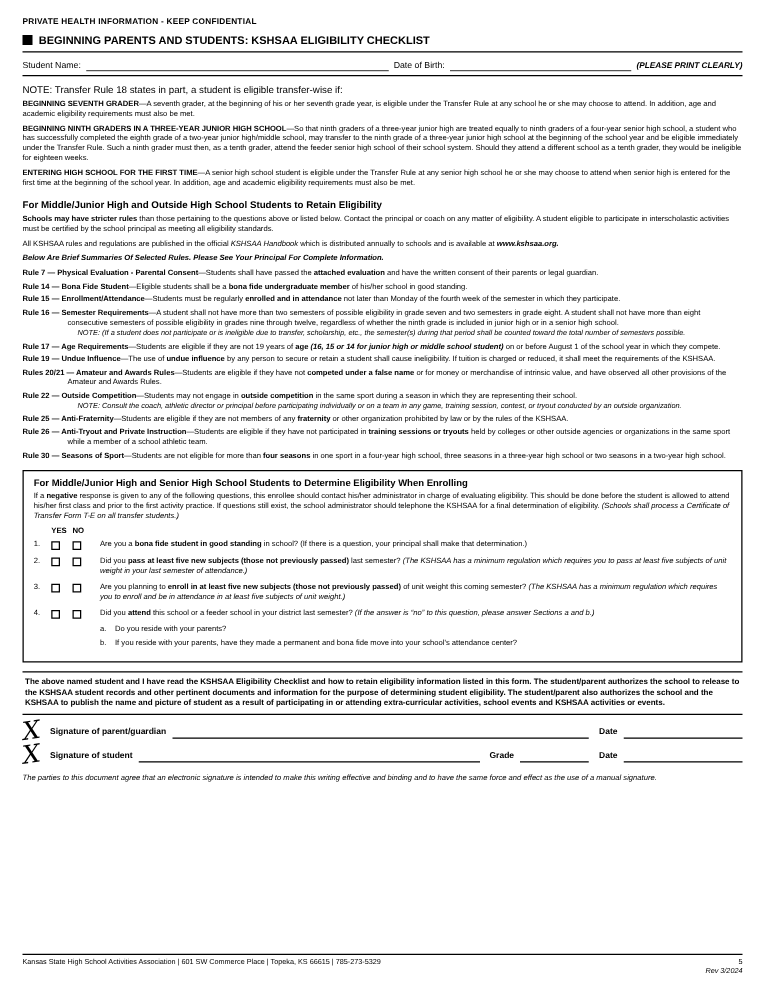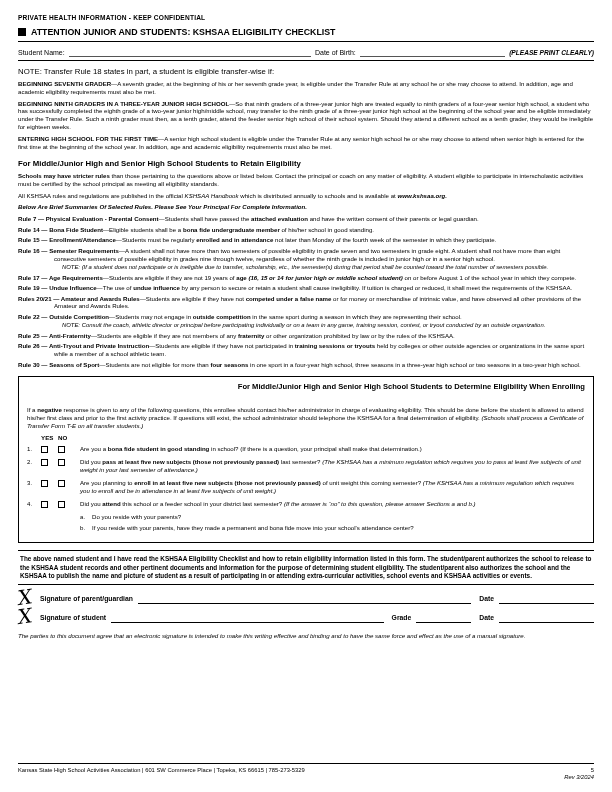--- a/index.html
+++ b/index.html
@@ -25,21 +25,21 @@
   .fl-dob { flex:0.9; }
   .print-clearly { font-size:6.6px; font-weight:bold; font-style:italic; white-space:nowrap; }
   .note-heading { font-size:7.8px; font-weight:normal; margin:3px 0 3px 0; }
   .section-heading { font-size:7.8px; font-weight:bold; margin:5px 0 3px 0; }
   .para { margin-bottom:3.5px; }
   .rules-list { margin-top:1px; }
   .rule-item { margin-bottom:2.5px; }
   .rule-text { padding-left:36px; text-indent:-36px; }
   .rule-note { margin:1px 0 2px 44px; font-size:5.9px; }
   .enroll-box { border:1.2px solid #000; padding:5px 8px 6px 8px; margin-top:5px; }
-  .box-heading { font-size:7.6px; font-weight:bold; margin-bottom:14px;text-align:right; }
+  .box-heading { font-size:7.6px; font-weight:bold; margin-bottom:1px; }
   .box-intro { margin-bottom:4px; }
   .yn-head { display:flex; margin:1px 0 3px 14px; font-weight:bold; font-size:6.2px; }
   .yn-head .yn { flex:0 0 17px; }
   .q-row { display:flex; align-items:flex-start; margin-bottom:5px; }
   .q-num { flex:0 0 14px; }
   .q-cell { flex:0 0 17px; padding-top:1px; }
   .q-box { display:block; width:7px; height:7px; border:1px solid #000; background:#fff; }
   .q-text { flex:1; padding-left:5px; }
   .sub-row { display:flex; margin:1px 0 4px 53px; }
   .sub-num { flex:0 0 12px; }
@@ -56,21 +56,21 @@
   .footer-top { border-top:1px solid #000; display:flex; justify-content:space-between; align-items:flex-start; padding-top:3px; font-size:5.8px; }
   .footer-rev { text-align:right; font-size:5.8px; font-style:italic; }
 </style>
 </head>
 <body>
 
 <div class="conf-line">PRIVATE HEALTH INFORMATION - KEEP CONFIDENTIAL</div>
 
 <div class="title-row">
   <span class="sq"></span>
-  <span class="doc-title">ATTENTION JUNIOR AND STUDENTS: KSHSAA ELIGIBILITY CHECKLIST</span>
+  <span class="doc-title">BEGINNING PARENTS AND STUDENTS: KSHSAA ELIGIBILITY CHECKLIST</span>
 </div>
 
 <div class="hline"></div>
 
 <div class="student-row">
   <span>Student Name:</span>
   <span class="fill-line fl-name"></span>
   <span>Date of Birth:</span>
   <span class="fill-line fl-dob"></span>
   <span class="print-clearly">(PLEASE PRINT CLEARLY)</span>
@@ -81,21 +81,21 @@
 <div class="note-heading">NOTE: Transfer Rule 18 states in part, a student is eligible transfer-wise if:</div>
 
 <div>
   <div class="para"><span class="b">BEGINNING SEVENTH GRADER</span><span>—A seventh grader, at the beginning of his or her seventh grade year, is eligible under the Transfer Rule at any school he or she may choose to attend. In addition, age and academic eligibility requirements must also be met.</span></div>
 
   <div class="para"><span class="b">BEGINNING NINTH GRADERS IN A THREE-YEAR JUNIOR HIGH SCHOOL</span><span>—So that ninth graders of a three-year junior high are treated equally to ninth graders of a four-year senior high school, a student who has successfully completed the eighth grade of a two-year junior high/middle school, may transfer to the ninth grade of a three-year junior high school at the beginning of the school year and be eligible immediately under the Transfer Rule. Such a ninth grader must then, as a tenth grader, attend the feeder senior high school of their school system. Should they attend a different school as a tenth grader, they would be ineligible for eighteen weeks.</span></div>
 
   <div class="para"><span class="b">ENTERING HIGH SCHOOL FOR THE FIRST TIME</span><span>—A senior high school student is eligible under the Transfer Rule at any senior high school he or she may choose to attend when senior high is entered for the first time at the beginning of the school year. In addition, age and academic eligibility requirements must also be met.</span></div>
 </div>
 
-<div class="section-heading">For Middle/Junior High and Senior High School Students to Retain Eligibility</div>
+<div class="section-heading">For Middle/Junior High and Outside High School Students to Retain Eligibility</div>
 
 <div>
   <div class="para"><span class="b">Schools may have stricter rules</span><span> than those pertaining to the questions above or listed below. Contact the principal or coach on any matter of eligibility. A student eligible to participate in interscholastic activities must be certified by the school principal as meeting all eligibility standards.</span></div>
 
   <div class="para"><span>All KSHSAA rules and regulations are published in the official </span><span class="i">KSHSAA Handbook</span><span> which is distributed annually to schools and is available at </span><span class="b i">www.kshsaa.org.</span></div>
 
   <div class="para"><span class="b i">Below Are Brief Summaries Of Selected Rules. Please See Your Principal For Complete Information.</span></div>
 </div>
 
 <div class="rules-list">

